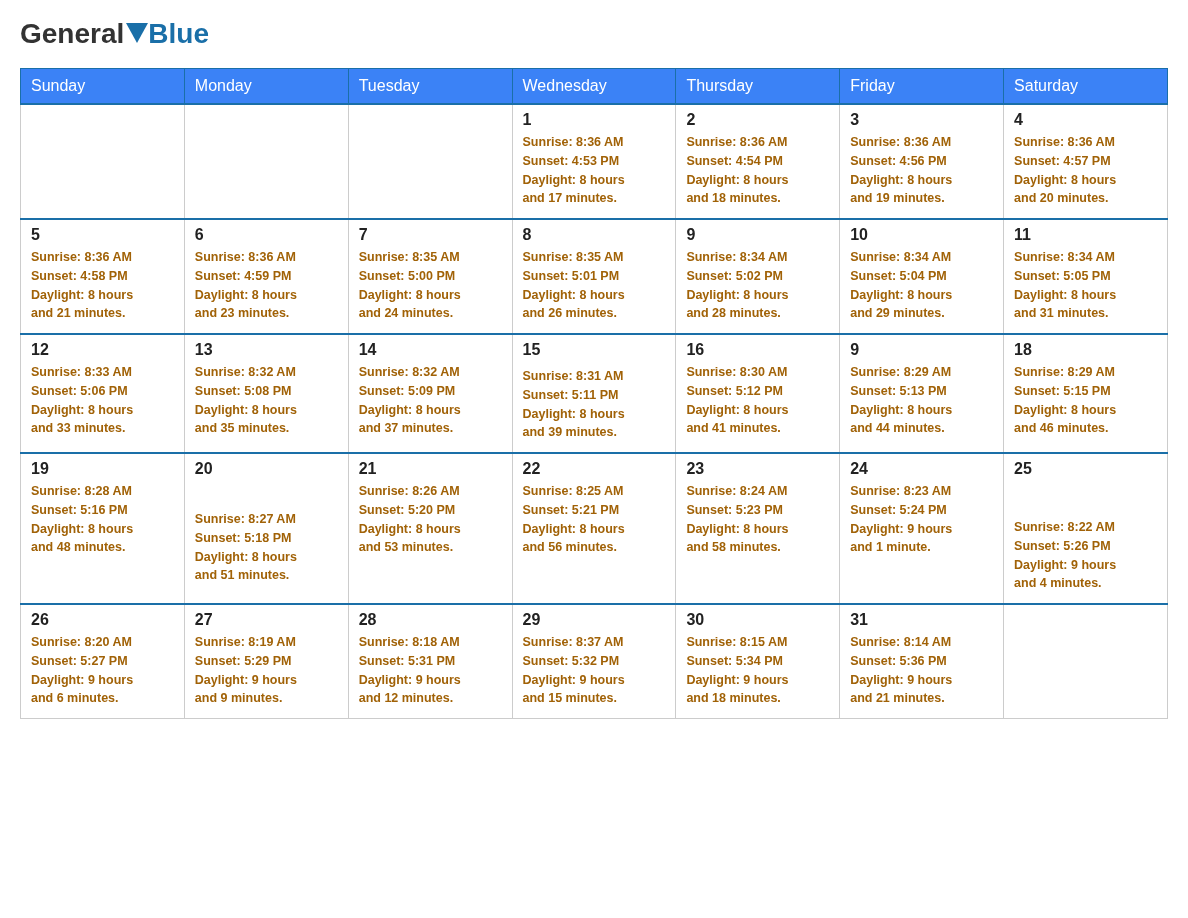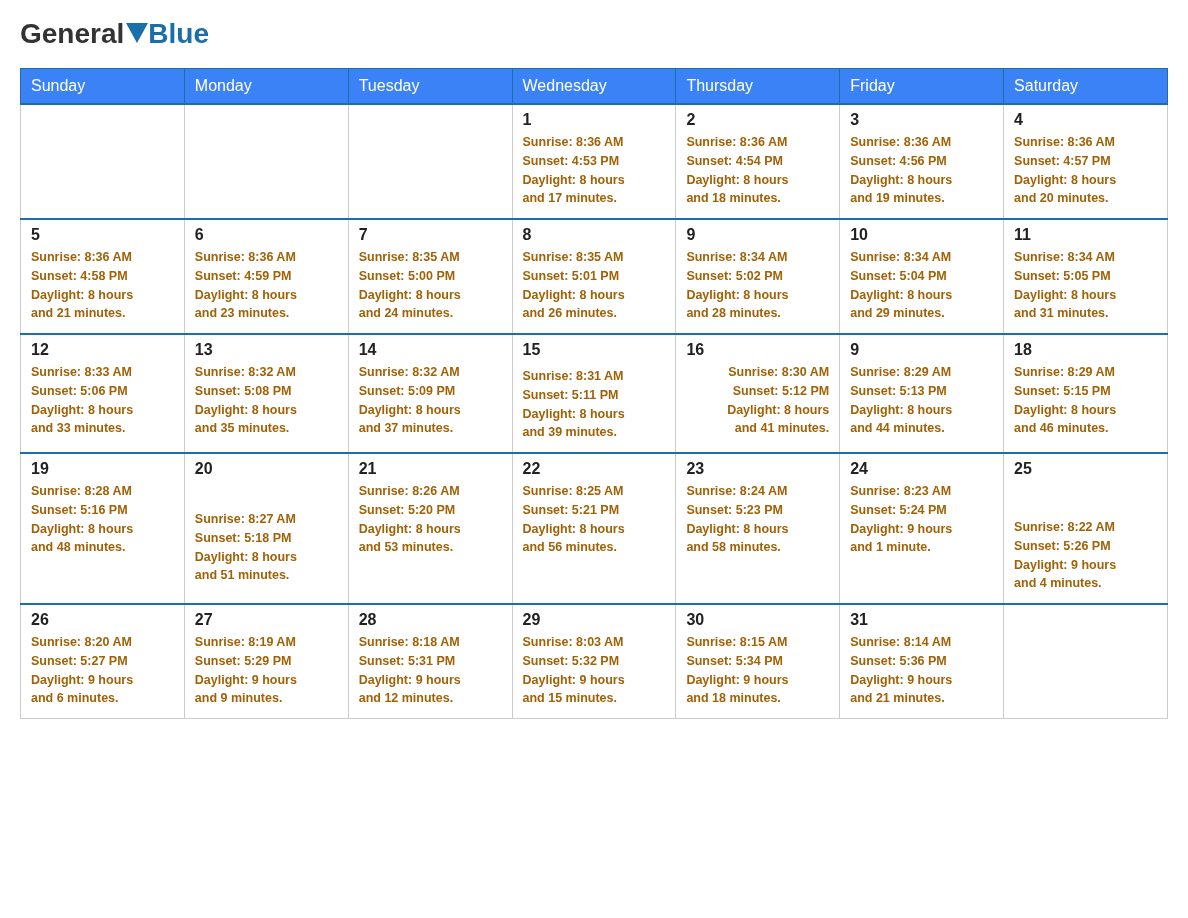--- a/index.html
+++ b/index.html
@@ -241,21 +241,21 @@
         </td>
         <td>
           <span class="day-num">15</span>
           <div class="day-info" style="white-space: pre-line; margin-top: 8px;">Sunrise: 8:31 AM
 Sunset: 5:11 PM
 Daylight: 8 hours
 and 39 minutes.</div>
         </td>
         <td>
           <span class="day-num">16</span>
-          <div class="day-info" style="white-space: pre-line; text-align: right;">Sunrise: 8:30 AM
+          <div class="day-info" style="white-space: pre-line;">Sunrise: 8:30 AM
 Sunset: 5:12 PM
 Daylight: 8 hours
 and 41 minutes.</div>
         </td>
         <td>
           <span class="day-num">9</span>
           <div class="day-info" style="white-space: pre-line;">Sunrise: 8:29 AM
 Sunset: 5:13 PM
 Daylight: 8 hours
 and 44 minutes.</div>
@@ -336,21 +336,21 @@
         </td>
         <td>
           <span class="day-num">28</span>
           <div class="day-info" style="white-space: pre-line;">Sunrise: 8:18 AM
 Sunset: 5:31 PM
 Daylight: 9 hours
 and 12 minutes.</div>
         </td>
         <td>
           <span class="day-num">29</span>
-          <div class="day-info" style="white-space: pre-line;">Sunrise: 8:03 AM
+          <div class="day-info" style="white-space: pre-line;">Sunrise: 8:37 AM
 Sunset: 5:32 PM
 Daylight: 9 hours
 and 15 minutes.</div>
         </td>
         <td>
           <span class="day-num">30</span>
           <div class="day-info" style="white-space: pre-line;">Sunrise: 8:15 AM
 Sunset: 5:34 PM
 Daylight: 9 hours
 and 18 minutes.</div>

